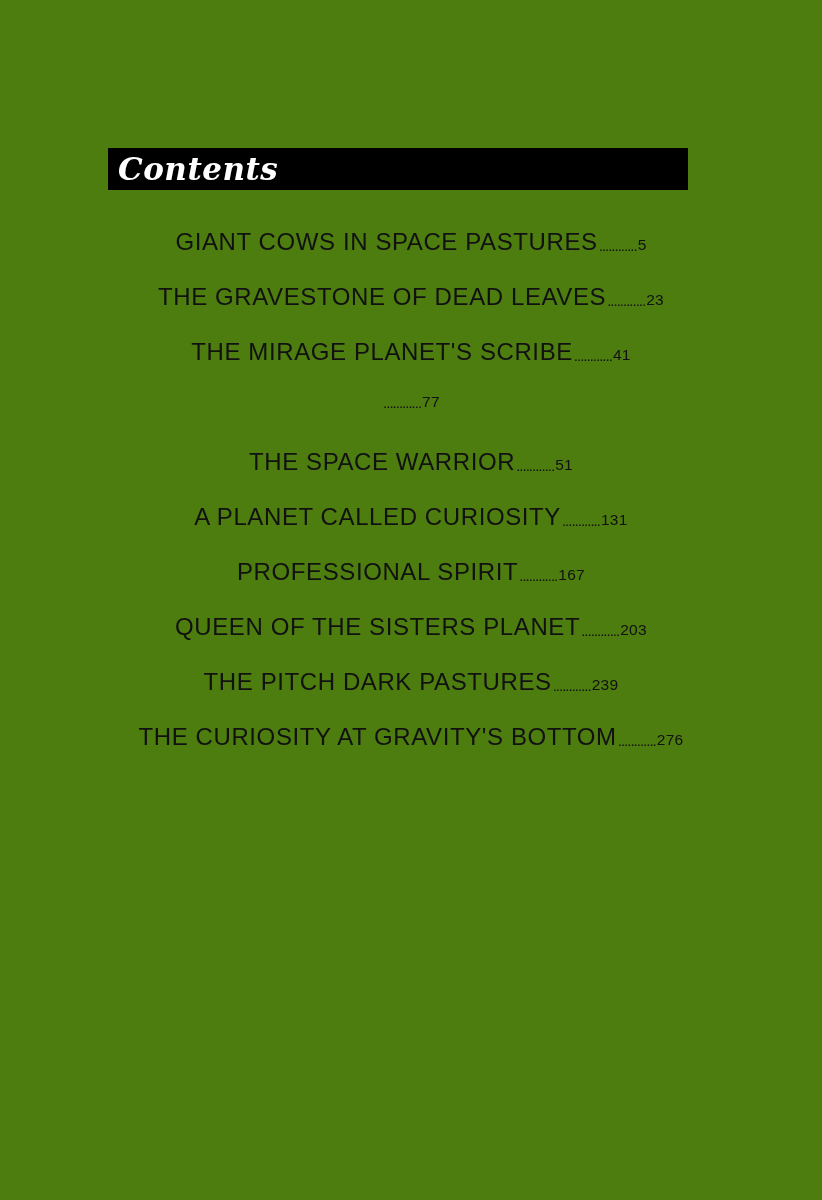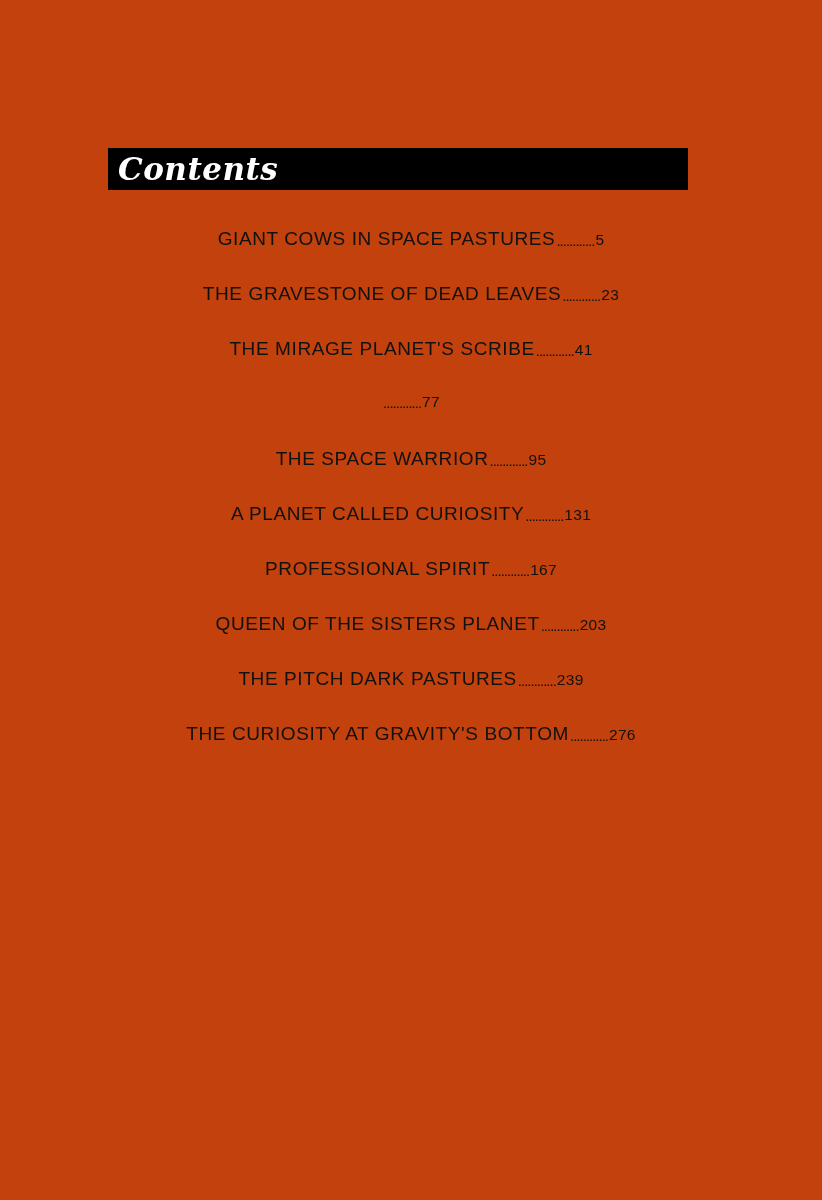--- a/index.html
+++ b/index.html
@@ -14,21 +14,21 @@
     color: #000000;
     position: relative;
     overflow: hidden;
   }
   .page {
     position: absolute;
     top: 0;
     left: 0;
     width: 822px;
     height: 1200px;
-    background: #c2410c;
+    background: #4d7c0f;
   }
   .contents-banner {
     position: absolute;
     left: 108px;
     top: 148px;
     width: 580px;
     height: 42px;
     background: #000000;
   }
   .contents-title {
@@ -55,21 +55,21 @@
   }
   .toc-entry {
     display: flex;
     justify-content: center;
     align-items: baseline;
     height: 55px;
     white-space: nowrap;
   }
   .toc-title {
     font-family: "Liberation Sans", sans-serif;
-    font-size: 19px;
+    font-size: 24px;
     letter-spacing: 0.6px;
     color: #111111;
   }
   .toc-dots {
     font-family: "Liberation Sans", sans-serif;
     font-size: 15px;
     letter-spacing: -1px;
     color: #111111;
     padding: 0 1px;
     position: relative;
@@ -111,21 +111,21 @@
     </li>
 
     <li class="toc-entry">
       <span class="toc-dots">............</span>
       <span class="toc-page">77</span>
     </li>
 
     <li class="toc-entry">
       <span class="toc-title">THE SPACE WARRIOR</span>
       <span class="toc-dots">............</span>
-      <span class="toc-page">95</span>
+      <span class="toc-page">51</span>
     </li>
 
     <li class="toc-entry">
       <span class="toc-title">A PLANET CALLED CURIOSITY</span>
       <span class="toc-dots">............</span>
       <span class="toc-page">131</span>
     </li>
 
     <li class="toc-entry">
       <span class="toc-title">PROFESSIONAL SPIRIT</span>

